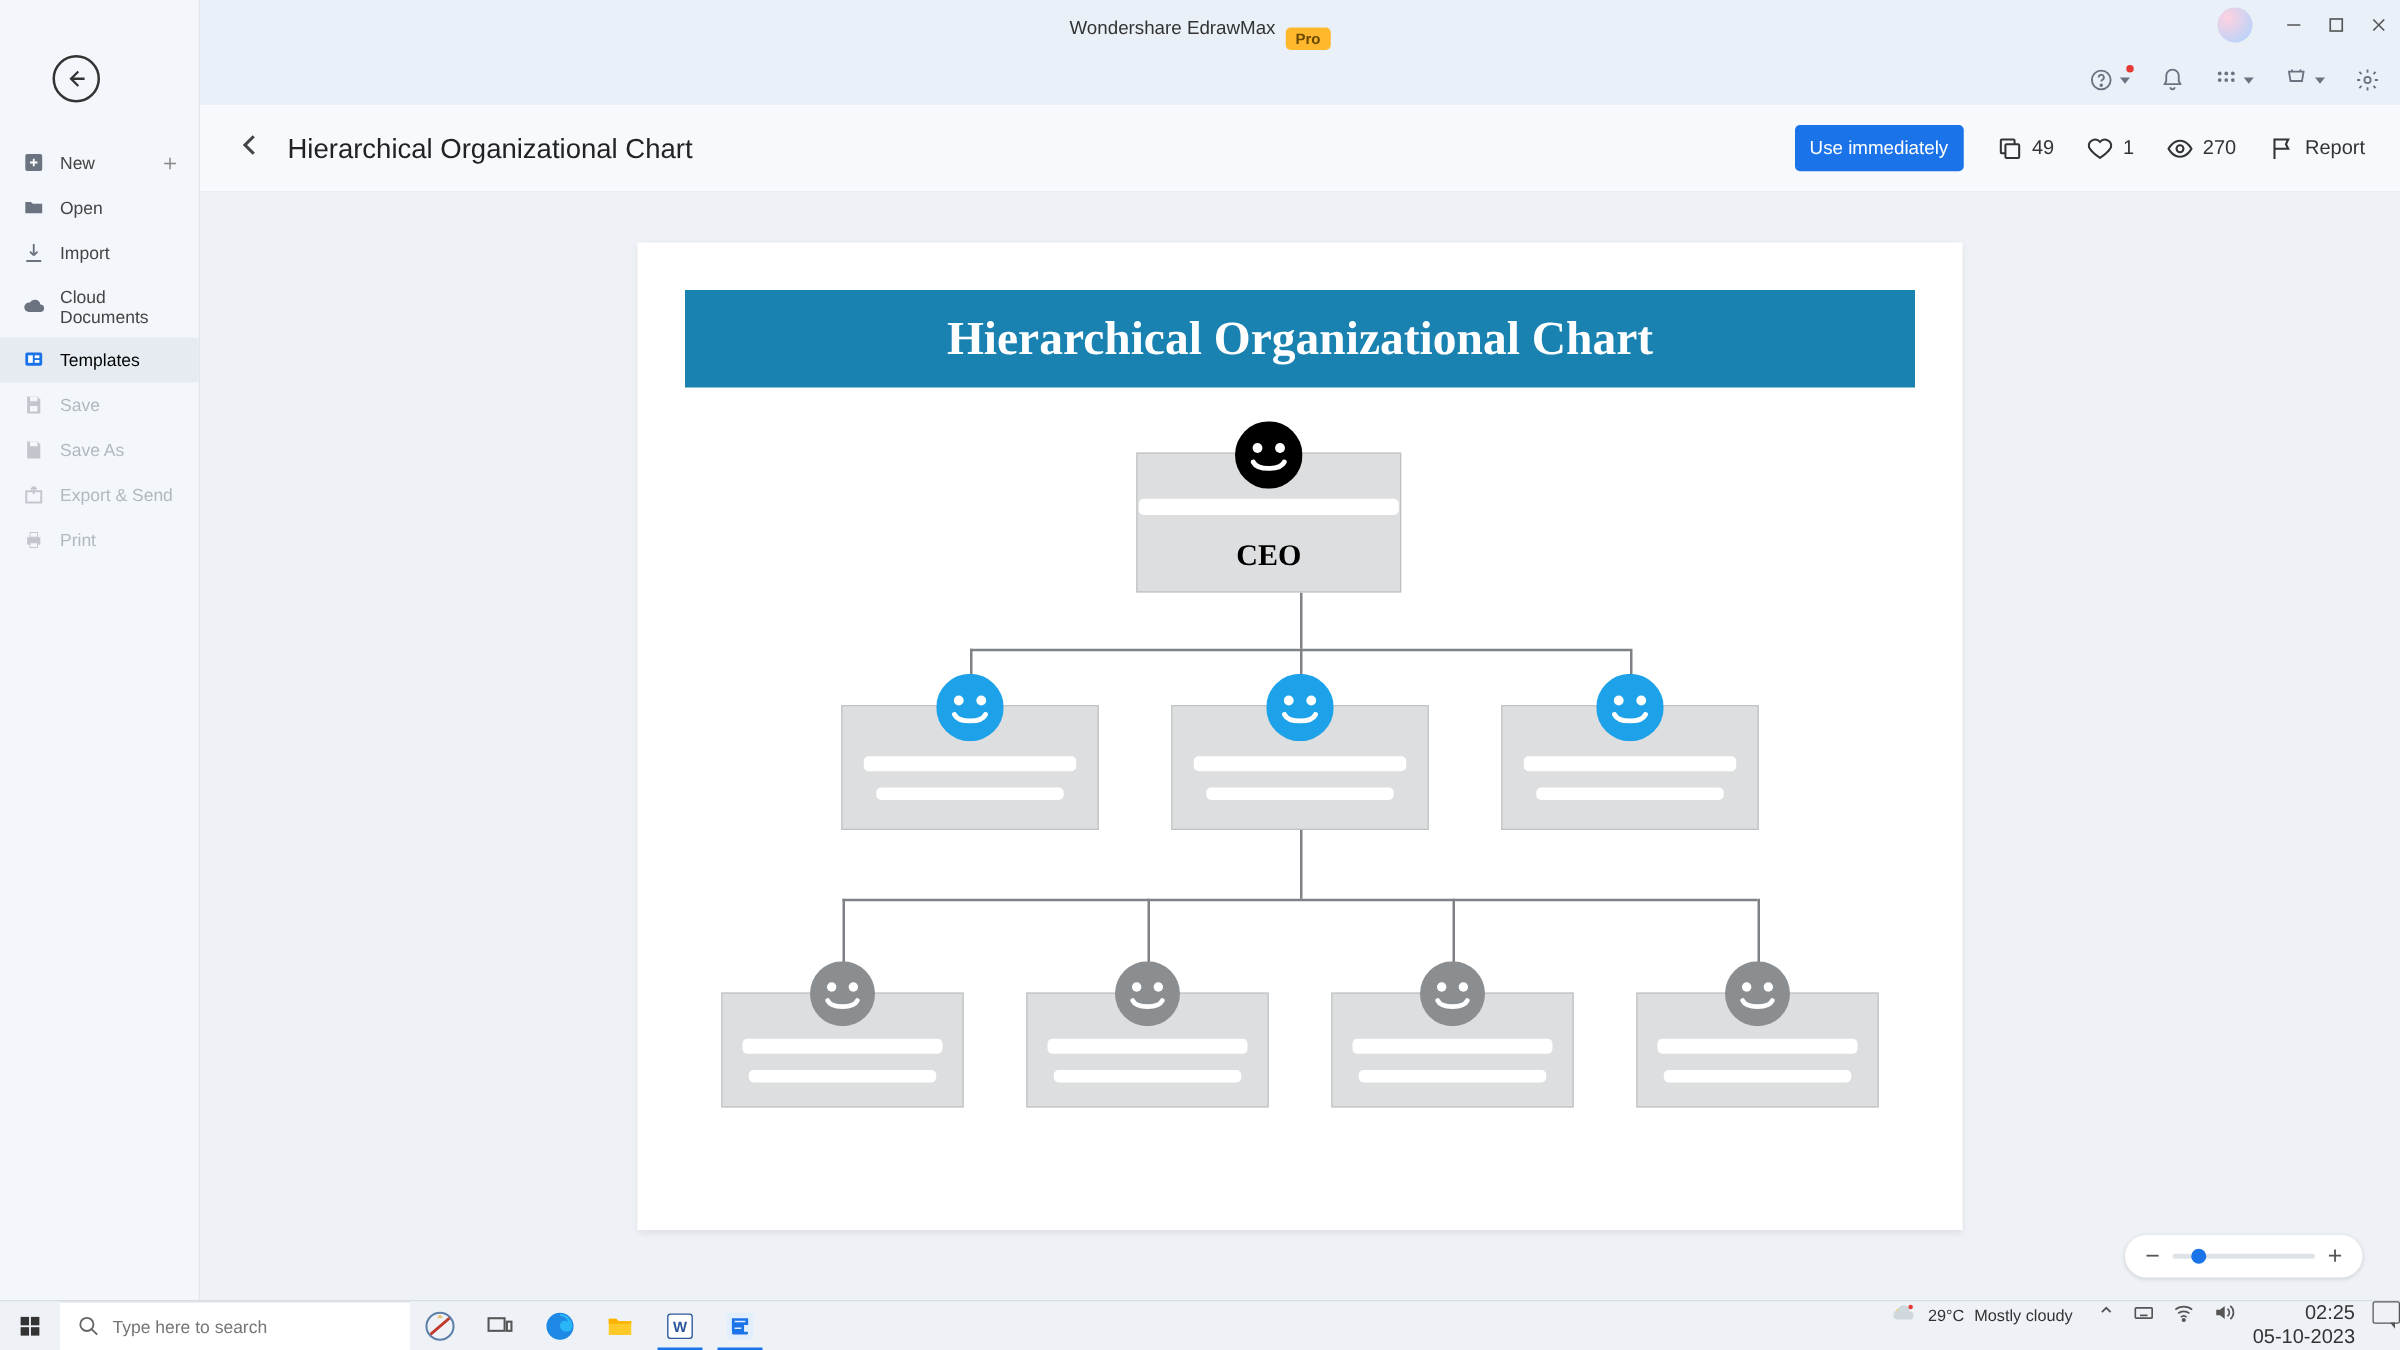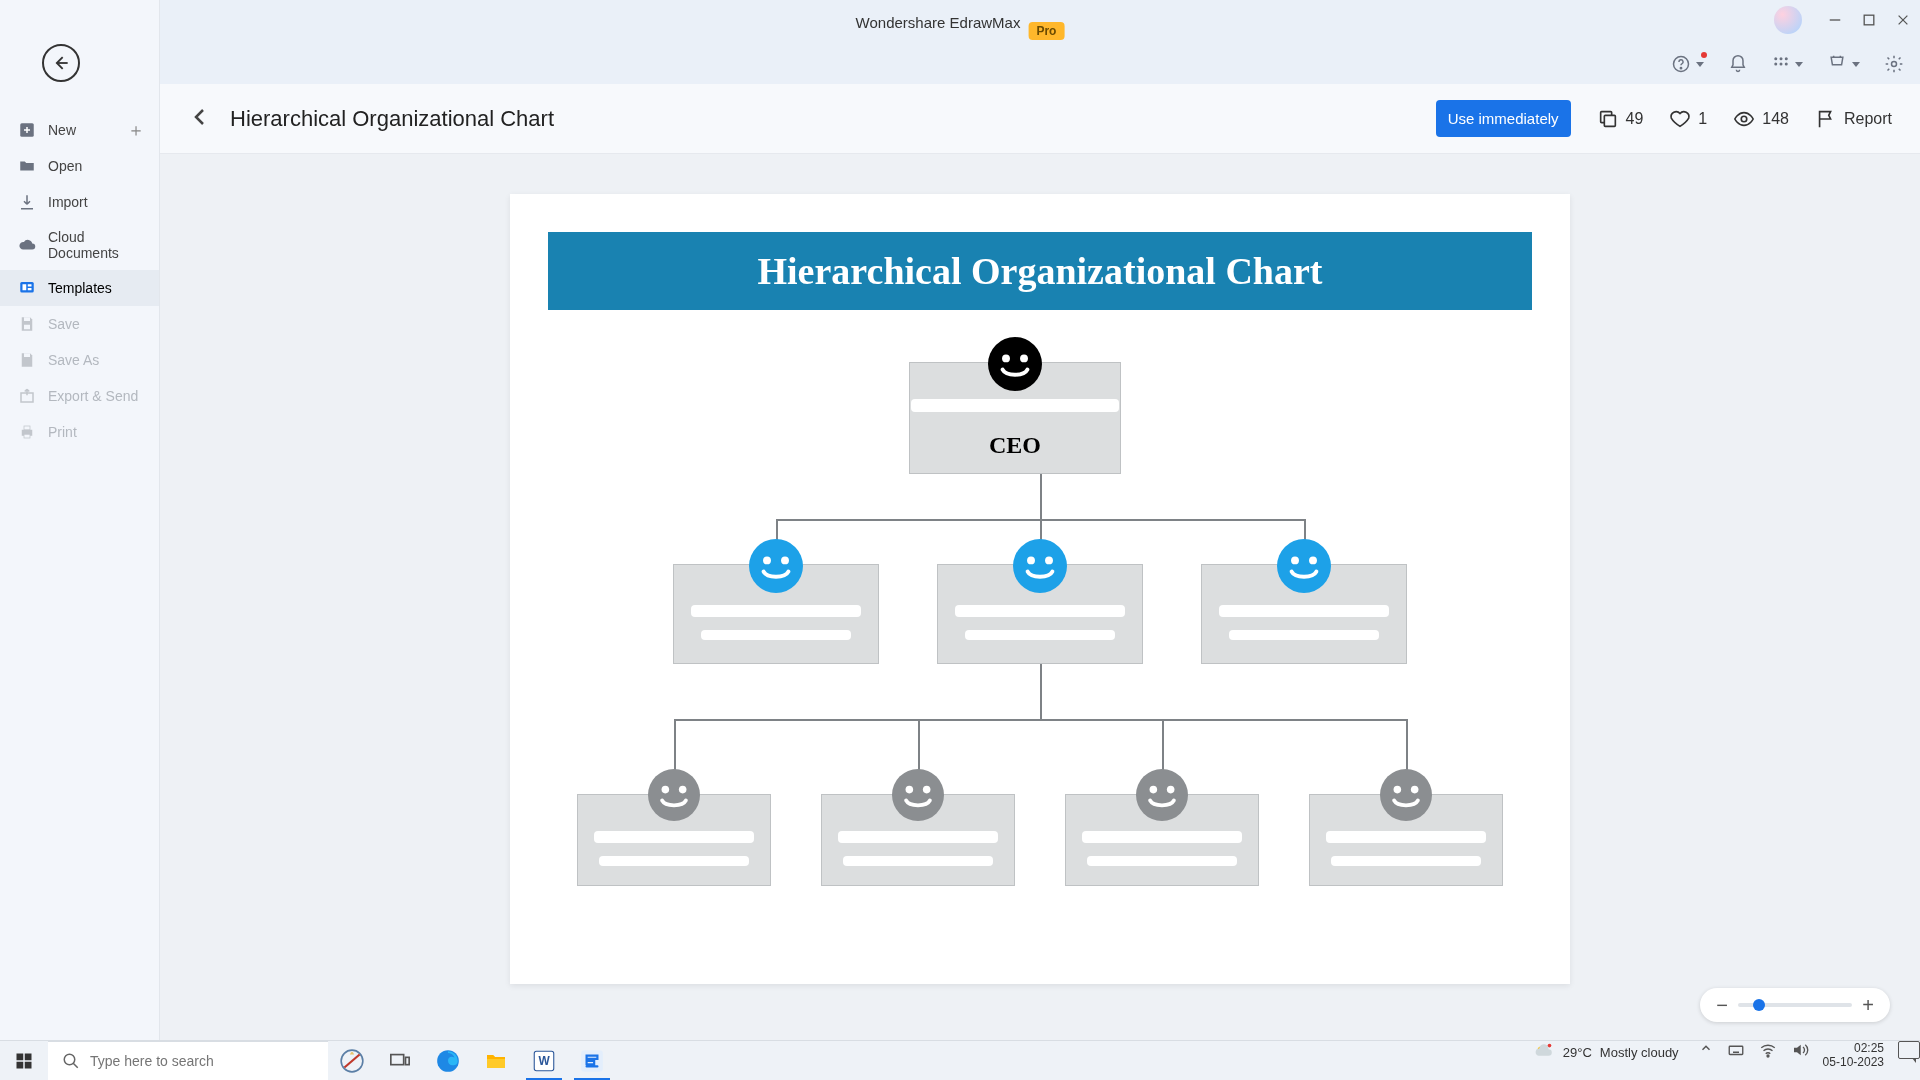--- a/index.html
+++ b/index.html
@@ -87,21 +87,21 @@
 .tb-left { display:flex; align-items:center; height:100%; }
 .start { width:48px; height:100%; display:flex; align-items:center; justify-content:center; cursor:pointer; }
 .search-box { display:flex; align-items:center; height:100%; width:280px; background:#fff; border-top:1px solid #d8dde3; gap:10px; padding-left:14px; color:#666; }
 .search-box input { border:none; outline:none; font-size:14px; flex:1; background:transparent; color:#333;}
 .tb-apps { display:flex; align-items:center; height:100%; }
 .tb-app { width:48px; height:100%; display:flex; align-items:center; justify-content:center; cursor:pointer; position:relative;}
 .tb-app.active::after { content:""; position:absolute; bottom:0; left:6px; right:6px; height:2.5px; background:#1a73e8;}
 .tb-right { margin-left:auto; display:flex; align-items:flex-start; gap:14px; padding-right:0; height:100%; }
 .weather { display:flex; align-items:center; gap:8px; font-size:13px; color:#333; margin-right:6px;}
 .tray-icon { color:#555; cursor:pointer; display:flex; align-items:center;}
-.clock { text-align:right; font-size:12px; color:#333; line-height:1.2; }
+.clock { text-align:right; font-size:16px; color:#333; line-height:1.2; }
 .notif-box { width:22px; height:18px; border:1.5px solid #555; border-radius:2px; position:relative; cursor:pointer;}
 .notif-box::after{content:""; position:absolute; bottom:-5px; right:3px; border-left:4px solid transparent; border-top:5px solid #555;}
 </style>
 </head>
 <body>
 
 <div class="titlebar">
   <div class="title-center">
     <span class="title-text">Wondershare EdrawMax</span>
     <span class="pro-badge">Pro</span>
@@ -282,21 +282,21 @@
       <svg viewBox="0 0 24 24" fill="none" stroke="#333" stroke-width="1.8">
           <path d="M12 20s-7-4.5-9.5-9A5.5 5.5 0 0 1 12 6a5.5 5.5 0 0 1 9.5 5c-2.5 4.5-9.5 9-9.5 9z"></path>
         </svg>
       <span>1</span>
     </div>
     <div class="stat">
       <svg viewBox="0 0 24 24" fill="none" stroke="#333" stroke-width="1.8">
           <path d="M2 12s3.5-7 10-7 10 7 10 7-3.5 7-10 7-10-7-10-7z"></path>
           <circle cx="12" cy="12" r="3"></circle>
         </svg>
-      <span>148</span>
+      <span>270</span>
     </div>
     <div class="report">
       <svg width="22" height="22" viewBox="0 0 24 24" fill="none" stroke="#333" stroke-width="1.8">
           <path d="M5 3v18M5 4h12l-2 4 2 4H5"></path>
         </svg>
       <span>Report</span>
     </div>
   </div>
 
   <div class="canvas-wrap">

